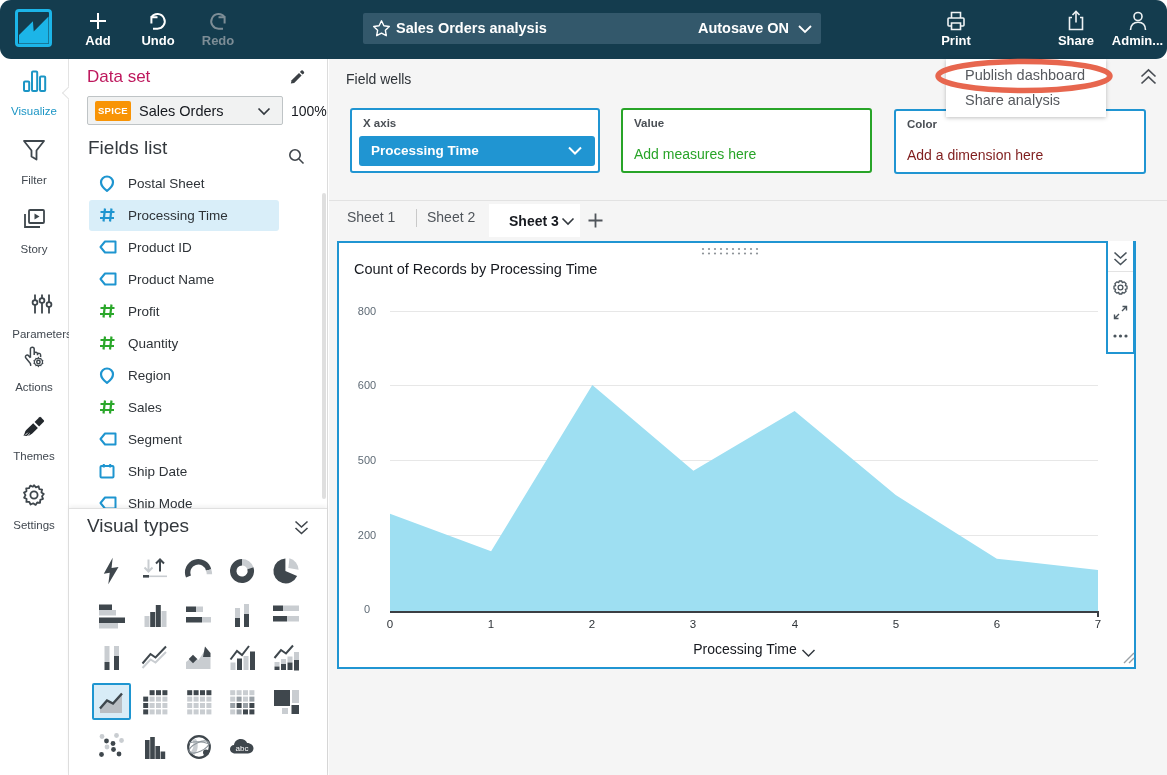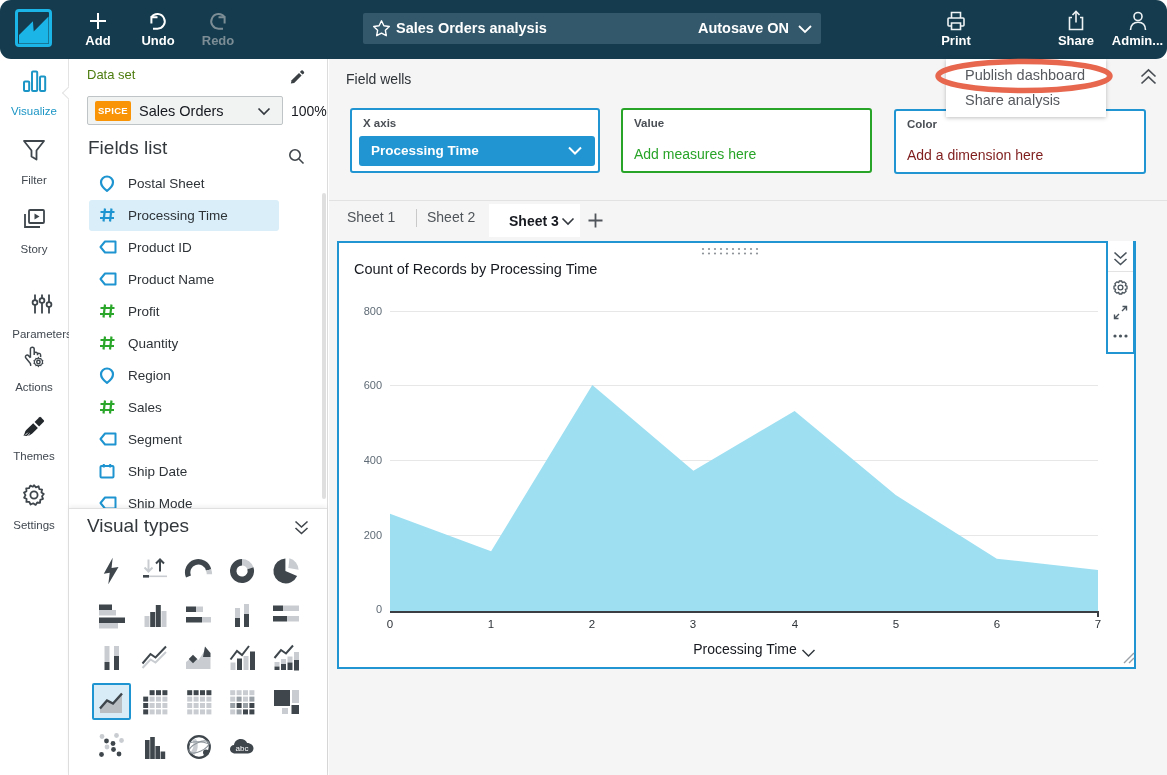--- a/index.html
+++ b/index.html
@@ -47,21 +47,21 @@
 #pill .pt { position:absolute; left:12px; top:7px; font-size:13.5px; font-weight:700; color:#fff; }
 #fwdiv { position:absolute; left:0; top:141px; width:838px; height:1px; background:#e2e2e2; }
 .sheettab { position:absolute; top:150px; font-size:14px; color:#50555b; }
 #activetab { position:absolute; left:160px; top:145px; width:91px; height:33px; background:#fff; }
 #activetab .tt { position:absolute; left:20px; top:9px; font-size:14px; font-weight:700; color:#16191f; }
 
 
 #chart { position:absolute; left:8px; top:182px; width:799px; height:428px; background:#fff; border:2px solid #2095d2; }
 #ctitle { position:absolute; left:15px; top:18px; font-size:14.5px; color:#16191f; }
 #ctoolbar { position:absolute; left:767px; top:0px; width:25px; height:111px; background:#fff; border:2px solid #2095d2; border-top:none; margin-top:-2px; box-sizing:content-box; }
-.ylab { position:absolute; width:30px; text-align:right; font-size:11px; color:#5f6b76; }
+.ylab { position:absolute; width:30px; text-align:center; font-size:11px; color:#5f6b76; }
 .gline { position:absolute; height:1px; background:#e7e7e7; }
 .xlab { position:absolute; width:30px; text-align:center; font-size:11.5px; color:#2e3338; }
 #xaxis-title { position:absolute; left:336px; top:398px; width:140px; text-align:center; font-size:14px; color:#16191f; }
 
 
 #menu { position:absolute; left:946px; top:59px; width:160px; height:58px; background:#fff; box-shadow:0 1px 4px rgba(0,0,0,.25); }
 .mi { position:absolute; left:19px; font-size:14.5px; color:#56595e; }
 </style>
 </head>
 <body>
@@ -193,21 +193,21 @@
   <div class="snav" style="top:423px;">
     <svg width="26" height="26" viewBox="0 0 26 26" fill="none" stroke="#3e464c" stroke-width="1.8">
       <circle cx="13" cy="13" r="3.6"></circle>
       <path d="M13 3.2 L14.9 5.3 L17.6 4.3 L18.3 7.1 L21.1 7.6 L20.4 10.4 L22.8 12 L21 14.2 L22 16.9 L19.3 17.9 L19 20.8 L16.2 20.5 L14.6 22.9 L12.2 21.3 L9.6 22.5 L8.3 19.9 L5.4 19.9 L5.6 17 L3.1 15.6 L4.5 13.1 L3 10.6 L5.5 9.2 L5.2 6.3 L8.1 6.2 L9.3 3.6 L11.9 4.8 Z" stroke-linejoin="round"></path>
     </svg>
     <div class="lbl">Settings</div>
   </div>
 </div>
 <div id="notch"></div>
 <div id="datapanel">
-  <div class="dp" style="left:18px;top:8px;font-size:13px;color:#4d7c0f;">Data set</div>
+  <div class="dp" style="left:18px;top:8px;font-size:17px;color:#be185d;">Data set</div>
   <svg class="dp" style="left:220px;top:10px;" width="16" height="16" viewBox="0 0 16 16">
       <path d="M1.8 14.6 L2.6 11.3 L10 3.9 L12.6 6.5 L5.2 13.9 Z" fill="#3b4045"></path>
       <path d="M10.9 3 L12.3 1.6 a1.1 1.1 0 0 1 1.5 0 l1.1 1.1 a1.1 1.1 0 0 1 0 1.5 L13.5 5.6 Z" fill="#3b4045"></path>
     </svg>
   <div id="dsbox">
     <div id="spice">SPICE</div>
     <div class="abs" style="left:51px;top:6px;font-size:14.5px;color:#16191f;">Sales Orders</div>
     <svg class="abs" style="right:11px;top:10px;" width="14" height="9" viewBox="0 0 14 9">
         <path d="M1.5 1.5 L7 7 L12.5 1.5" fill="none" stroke="#33393f" stroke-width="1.7"></path>
       </svg>
@@ -565,21 +565,21 @@
           <circle cx="44" cy="6.5" r="1.1"></circle>
           <circle cx="50" cy="6.5" r="1.1"></circle>
           <circle cx="56" cy="6.5" r="1.1"></circle>
         </g>
       </svg>
     <div id="ctitle">Count of Records by Processing Time</div>
     <div class="ylab" style="left:13px;top:62px;">800</div>
     <div class="gline" style="left:51px;top:68px;width:708px;"></div>
     <div class="ylab" style="left:13px;top:136px;">600</div>
     <div class="gline" style="left:51px;top:142px;width:708px;"></div>
-    <div class="ylab" style="left:13px;top:211px;">400</div>
+    <div class="ylab" style="left:13px;top:211px;">500</div>
     <div class="gline" style="left:51px;top:217px;width:708px;"></div>
     <div class="ylab" style="left:13px;top:286px;">200</div>
     <div class="gline" style="left:51px;top:292px;width:708px;"></div>
     <div class="ylab" style="left:13px;top:360px;">0</div>
     <svg class="abs" style="left:0;top:0;" width="795" height="424" viewBox="0 0 795 424">
         <polygon points="51,368 51.0,270.8 152.1,308.2 253.3,141.9 354.4,227.8 455.6,168.0 556.7,252.1 657.8,315.7 759.0,326.9 759,368" fill="#9edff2"></polygon>
       </svg>
     <div class="abs" style="left:51px;top:368px;width:709px;height:1.6px;background:#3b3f44;"></div>
     <div class="abs" style="left:758px;top:368px;width:1.6px;height:6px;background:#3b3f44;"></div>
     <div class="xlab" style="left:36px;top:375px;">0</div>

